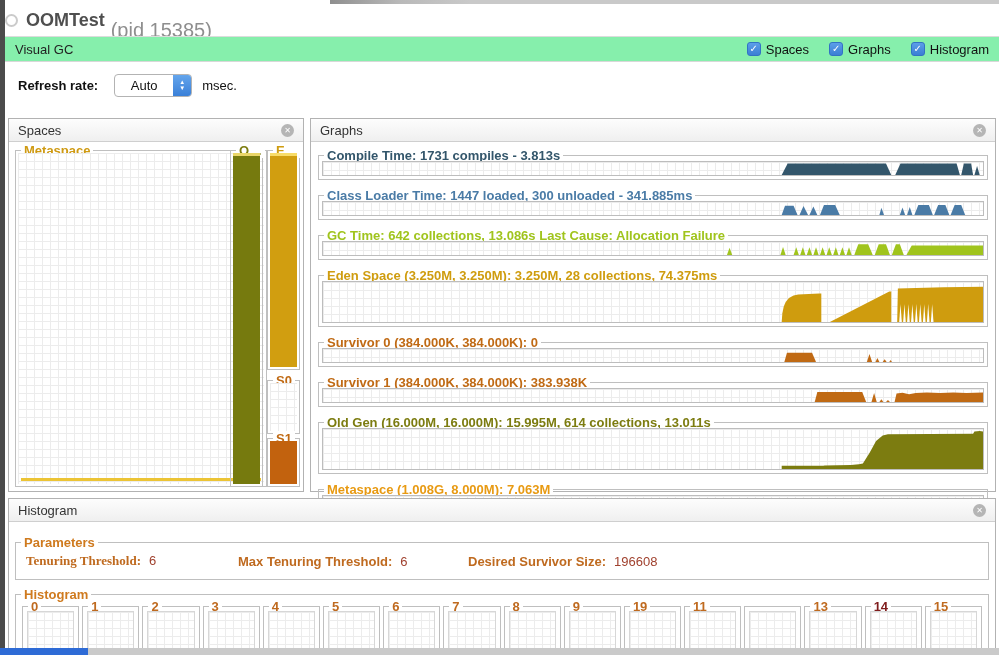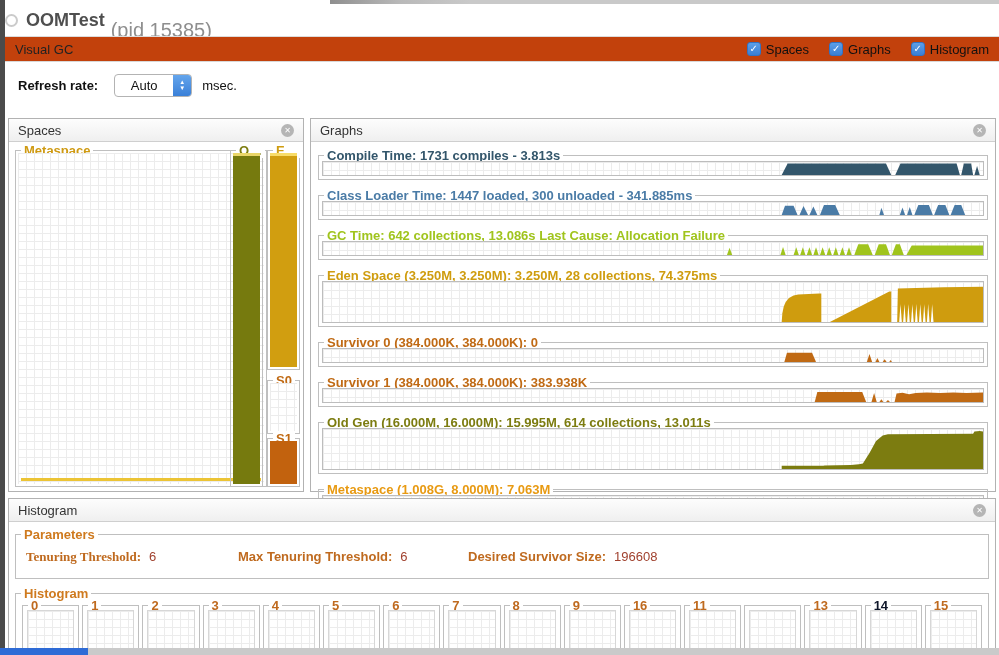--- a/index.html
+++ b/index.html
@@ -10,21 +10,21 @@
   .top-strip { position:absolute; left:330px; top:0; right:0; height:4px;
                background:linear-gradient(90deg,#8f8f8f 0px,#b9b9b9 70px,#c9c9c9 140px,#c9c9c9 100%); }
 
   
   .title-row { position:absolute; left:5px; top:6px; height:28px; display:flex; align-items:center; }
   .status-circle { width:13px; height:13px; border:2px solid #cbcbcb; border-radius:50%; background:#fff; margin-right:8px; }
   .app-title { font-size:18px; font-weight:bold; color:#4f4f4f; }
   .app-pid { font-size:20px; color:#8e8e8e; margin-left:6px;margin-top:20px; }
 
   
-  .toolbar { position:absolute; left:5px; right:0; top:36px; height:26px; background:#c2410c;
+  .toolbar { position:absolute; left:5px; right:0; top:36px; height:26px; background:#86efac;
              border-top:1px solid #dcdcdc; border-bottom:1px solid #d8d8d8;
              display:flex; align-items:center; padding:0 10px; }
   .toolbar-tab { font-size:13px; color:#222; }
   .toolbar-checks { margin-left:auto; display:flex; gap:20px; align-items:center; }
   .check-item { display:flex; align-items:center; gap:5px; cursor:default; }
   .checkbox { width:14px; height:14px; border-radius:3px; background:linear-gradient(#5c9ee8,#3b7fd4);
               border:1px solid #3272c4; color:#fff; font-size:10px; line-height:12px; text-align:center; }
   .check-label { font-size:13px; color:#111; }
 
   
@@ -71,21 +71,21 @@
   
   #graphs-panel { left:310px; top:118px; width:686px; height:374px; }
   #graphs-content { padding:13px 7px 0 7px; }
   .graph-row { position:relative; margin-bottom:15px; }
   .graph-strip { position:relative; margin:5px 3px 3px 3px; border:1px solid #bdbdbd; overflow:hidden; }
   .graph-strip svg { position:absolute; inset:0; width:100%; height:100%; display:block; }
   .h16 { height:15px; } .h43 { height:42px; } .h30 { height:29px; }
 
   
   #histogram-panel { left:8px; top:498px; width:988px; height:200px; }
-  .params-group { position:relative; margin:12px 6px 0 6px; height:45px; }
+  .params-group { position:relative; margin:20px 6px 0 6px; height:38px; }
   .params-row { display:flex; align-items:center; height:100%; padding-left:10px; font-size:13px; }
   .param { display:flex; gap:8px; }
   .param-label { font-weight:bold; }
   .p0 { width:212px; } .p1 { width:230px; } .p2 { width:272px; }
   .hist-group { position:relative; margin:14px 6px 0 6px; height:120px; }
   .bins-row { display:flex; gap:3px; padding:11px 6px 0 6px; }
   .bin { position:relative; flex:1; height:95px; }
   .bin-grid { position:absolute; left:4px; right:4px; top:4px; bottom:3px; border:1px solid #d7d7d7; }
 
   .bottom-strip { position:absolute; left:0; bottom:0; width:100%; height:7px; background:#cacaca; z-index:60; display:flex; }
@@ -356,37 +356,37 @@
             </span>
           <span class="tg bin">
               <span class="tg-title" style="color: rgb(191, 106, 31);">8</span>
               <span class="bin-grid grid-bg"></span>
             </span>
           <span class="tg bin">
               <span class="tg-title" style="color: rgb(191, 106, 31);">9</span>
               <span class="bin-grid grid-bg"></span>
             </span>
           <span class="tg bin">
-              <span class="tg-title" style="color: rgb(191, 106, 31);">16</span>
+              <span class="tg-title" style="color: rgb(191, 106, 31);">19</span>
               <span class="bin-grid grid-bg"></span>
             </span>
           <span class="tg bin">
               <span class="tg-title" style="color: rgb(191, 106, 31);">11</span>
               <span class="bin-grid grid-bg"></span>
             </span>
           <span class="tg bin">
               <span class="tg-title" style="color: rgb(191, 106, 31); margin-top: 44px;">12</span>
               <span class="bin-grid grid-bg"></span>
             </span>
           <span class="tg bin">
               <span class="tg-title" style="color: rgb(191, 106, 31);">13</span>
               <span class="bin-grid grid-bg"></span>
             </span>
           <span class="tg bin">
-              <span class="tg-title" style="color: #0f172a;">14</span>
+              <span class="tg-title" style="color: #7f1d1d;">14</span>
               <span class="bin-grid grid-bg"></span>
             </span>
           <span class="tg bin">
               <span class="tg-title" style="color: rgb(191, 106, 31);">15</span>
               <span class="bin-grid grid-bg"></span>
             </span>
         </div>
       </div>
 
     </div>

